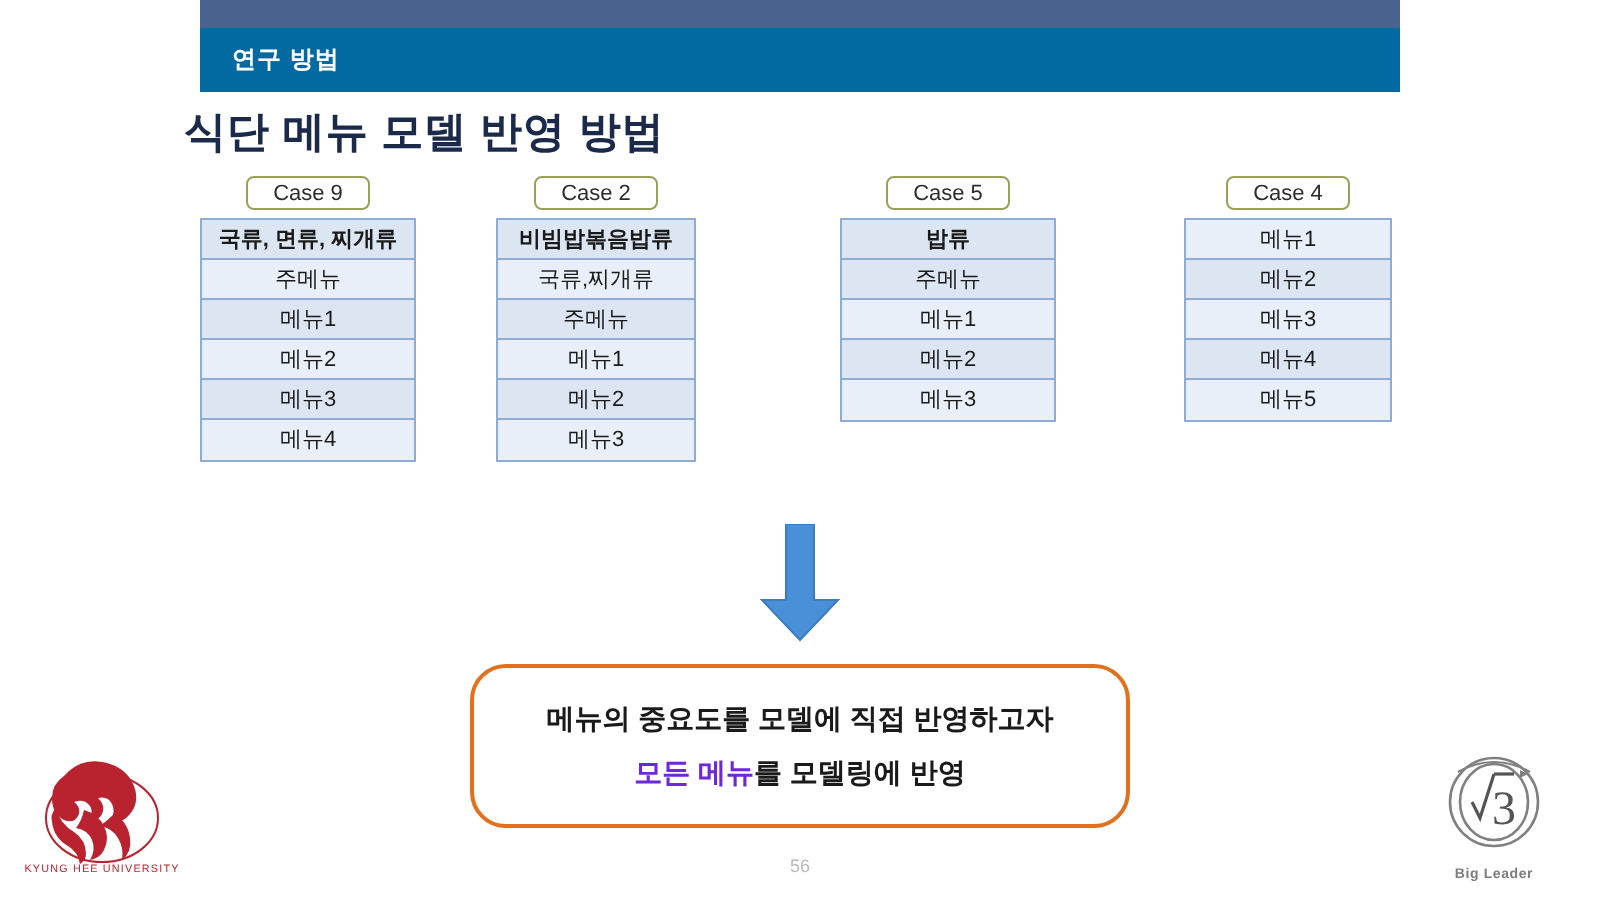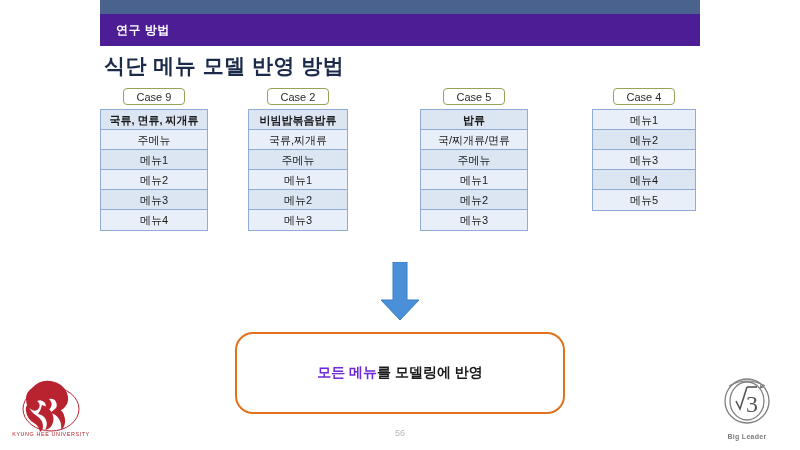--- a/index.html
+++ b/index.html
@@ -23,21 +23,21 @@
     width: 600px;
     height: 14px;
     background: #4a628e;
   }
   .band-main {
     position: absolute;
     left: 100px;
     top: 14px;
     width: 600px;
     height: 32px;
-    background: #4c1d95;
+    background: #0369a1;
   }
   .band-main-label {
     position: absolute;
     left: 16px;
     top: 50%;
     transform: translateY(-50%);
     color: #ffffff;
     font-size: 12px;
     font-weight: bold;
     letter-spacing: 0.5px;
@@ -47,21 +47,20 @@
   
   .slide-title {
     position: absolute;
     left: 92px;
     top: 52px;
     font-size: 21px;
     font-weight: bold;
     color: #1b2a4a;
     letter-spacing: 0.5px;
     white-space: nowrap;
-    margin-left: 12px;
   }
 
   
   .cases {
     position: absolute;
     left: 0;
     top: 88px;
     width: 800px;
     height: 165px;
   }
@@ -220,21 +219,20 @@
       <div class="case-cell alt">메뉴1</div>
       <div class="case-cell">메뉴2</div>
       <div class="case-cell alt">메뉴3</div>
     </div>
   </div>
 
   <div class="case-col" id="case-col-2" style="left: 420px; width: 108px;">
     <div class="case-label">Case  5</div>
     <div class="case-table">
       <div class="case-cell head">밥류</div>
-      <div class="case-cell alt">국/찌개류/면류</div>
       <div class="case-cell">주메뉴</div>
       <div class="case-cell alt">메뉴1</div>
       <div class="case-cell">메뉴2</div>
       <div class="case-cell alt">메뉴3</div>
     </div>
   </div>
 
   <div class="case-col" id="case-col-3" style="left: 592px; width: 104px;">
     <div class="case-label">Case  4</div>
     <div class="case-table">
@@ -248,20 +246,21 @@
 
 </div>
 
 <div class="arrow-wrap">
   <svg width="44" height="60" viewBox="0 0 44 60" xmlns="http://www.w3.org/2000/svg">
     <polygon points="15,0 29,0 29,38 41,38 22,58 3,38 15,38" fill="#4a90d9" stroke="#3c7cbf" stroke-width="1"></polygon>
   </svg>
 </div>
 
 <div class="conclusion">
+  <div class="conc-line1">메뉴의 중요도를 모델에 직접 반영하고자</div>
   <div class="conc-line2"><span class="conc-hl">모든 메뉴</span><span>를 모델링에 반영</span></div>
 </div>
 
 <div class="page-number">56</div>
 
 <div class="logo-left">
   <svg width="78" height="66" viewBox="0 0 78 66" xmlns="http://www.w3.org/2000/svg">
     <g fill="#b8232f">
       <path d="M20 14 q8 -9 19 -7 q12 2 16 12 q3 8 -2 14 q-4 5 -10 4 q3 -5 1 -9 q-2 -4 -7 -3 q4 4 2 8 q-2 4 -7 3 q3 -4 1 -7 q-3 -4 -8 -2 q4 3 2 7 q-2 4 -7 2 q-6 -3 -6 -11 q0 -7 6 -11 z"></path>
       <path d="M30 31 q7 2 10 8 q3 6 0 12 q-2 4 -7 5 q3 -5 1 -10 q-2 -5 -8 -6 q3 -4 4 -9 z"></path>

